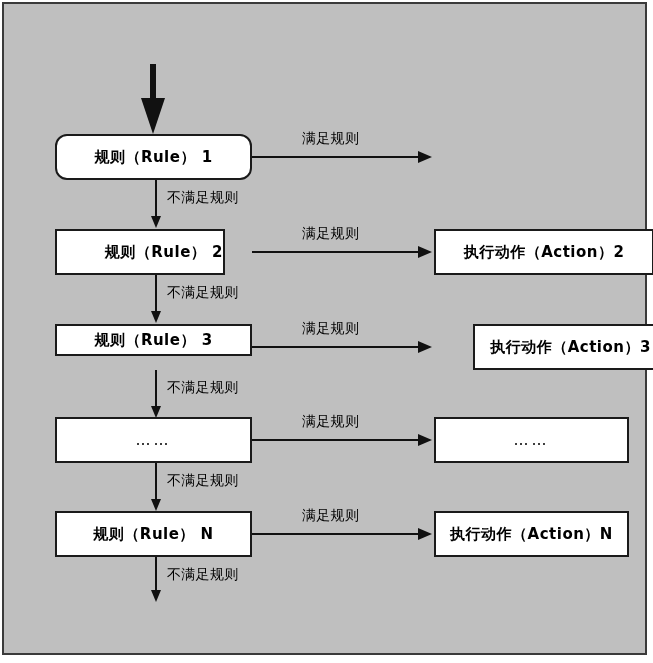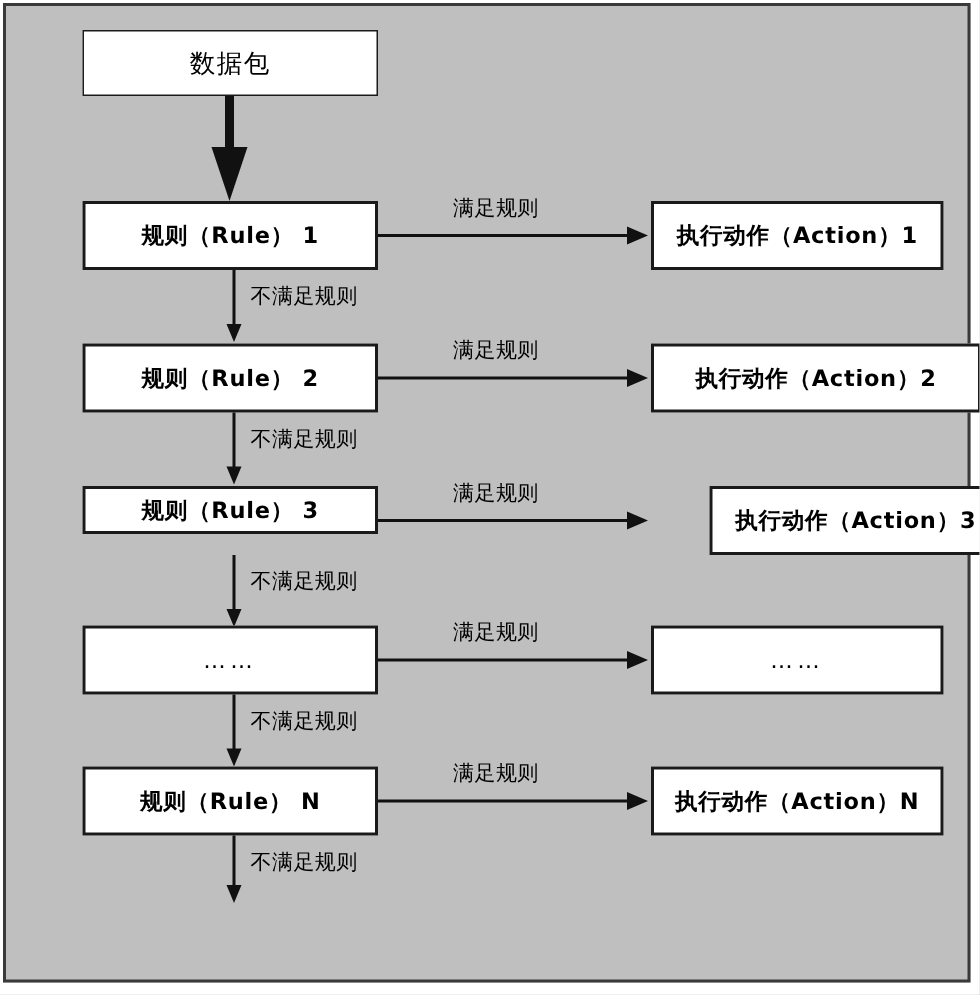--- a/index.html
+++ b/index.html
@@ -96,41 +96,35 @@
     border-right: 12px solid transparent;
     border-top: 36px solid #111111;
   }
 </style>
 </head>
 <body>
 
 <div id="canvas">
   <div id="board">
 
-    <div class="node thin" style="left:51px; top:16px; width:197px; height:44px;">
-      <span>数据包</span>
-    </div>
 
     <div class="bigline" style="left:146px; top:60px; height:38px;"></div>
     <div class="bigarrow" style="left:137px; top:94px;"></div>
 
-    <div class="node" style="left:51px; top:130px; width:197px; height:46px;">
+    <div class="node" style="left:51px; top:130px; width:197px; height:46px;border-radius:12px;">
       <span>规则（Rule） 1</span>
-    </div>
-    <div class="node" style="left:430px; top:130px; width:195px; height:46px;">
-      <span>执行动作（Action）1</span>
     </div>
     <div class="hline" style="left:248px; top:152px; width:170px;"></div>
     <div class="harrow" style="left:414px; top:147px;"></div>
     <div class="edge-label" style="left:298px; top:126px;">满足规则</div>
     <div class="vline" style="left:151px; top:176px; height:40px;"></div>
     <div class="varrow" style="left:147px; top:212px;"></div>
     <div class="edge-label" style="left:163px; top:185px;">不满足规则</div>
 
-    <div class="node" style="left:51px; top:225px; width:197px; height:46px;">
+    <div class="node" style="left:51px; top:225px; width:170px; height:46px;justify-content:flex-end;">
       <span>规则（Rule） 2</span>
     </div>
     <div class="node" style="left:430px; top:225px; width:220px; height:46px;">
       <span>执行动作（Action）2</span>
     </div>
     <div class="hline" style="left:248px; top:247px; width:170px;"></div>
     <div class="harrow" style="left:414px; top:242px;"></div>
     <div class="edge-label" style="left:298px; top:221px;">满足规则</div>
     <div class="vline" style="left:151px; top:271px; height:40px;"></div>
     <div class="varrow" style="left:147px; top:307px;"></div>

